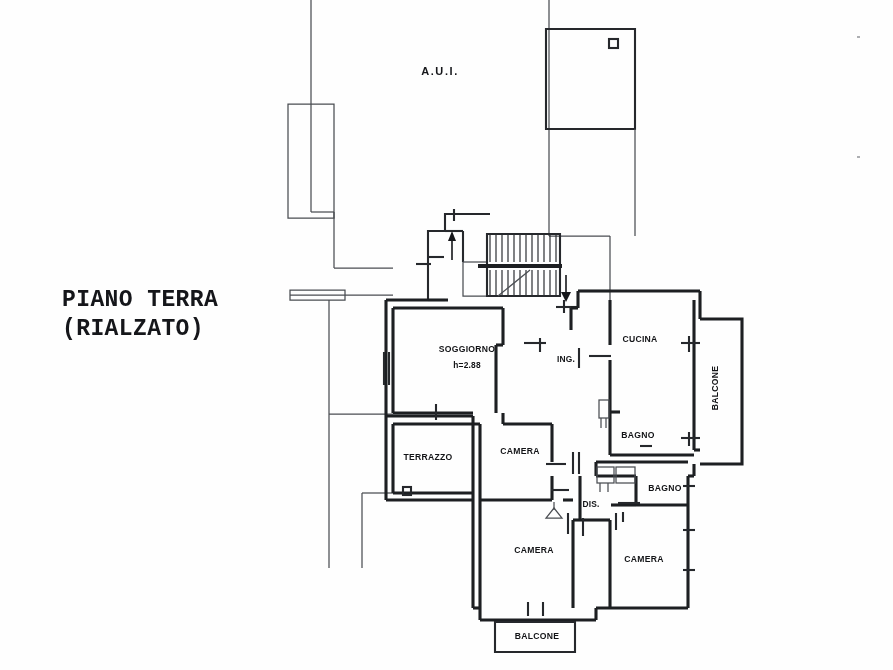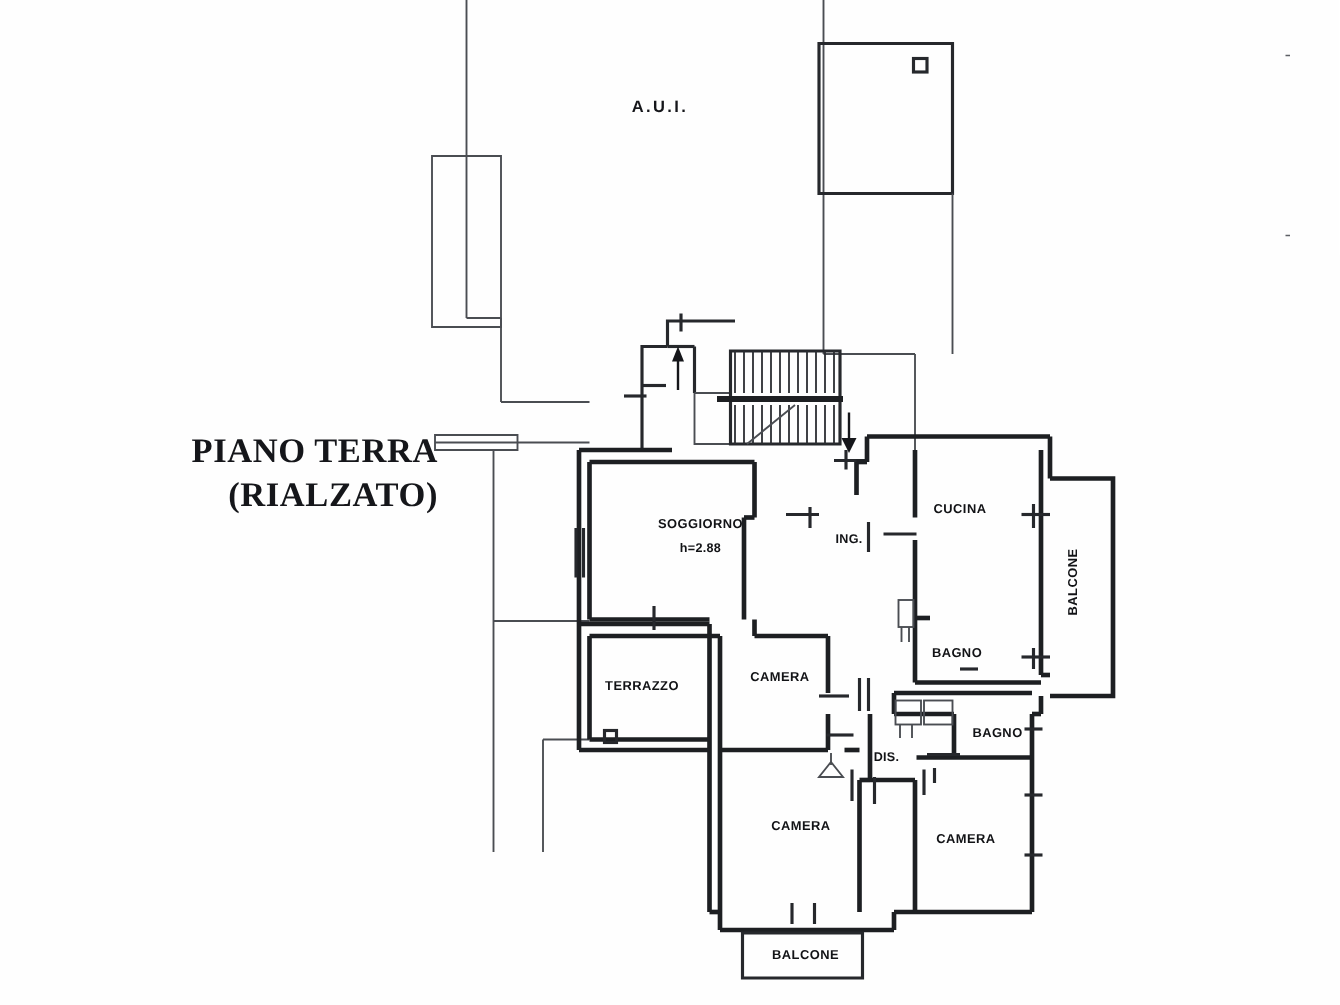--- a/index.html
+++ b/index.html
@@ -22,22 +22,22 @@
     top: 0;
     width: 893px;
     height: 670px;
     display: block;
   }
   .floor-title {
     position: absolute;
     left: 62px;
     top: 286px;
     width: 230px;
-    text-align: right;
-    font-family: Liberation Serif, serif;
+    text-align: left;
+    font-family: Liberation Mono, monospace;
     font-size: 23px;
     font-weight: 600;
     letter-spacing: 0.4px;
     color: #15161a;
     line-height: 1.28;
     white-space: pre-line;
   }
   
   .w-thick   { fill: none; stroke: #1d1f22; stroke-width: 3.1; }
   .w-med     { fill: none; stroke: #26282c; stroke-width: 2.1; }

